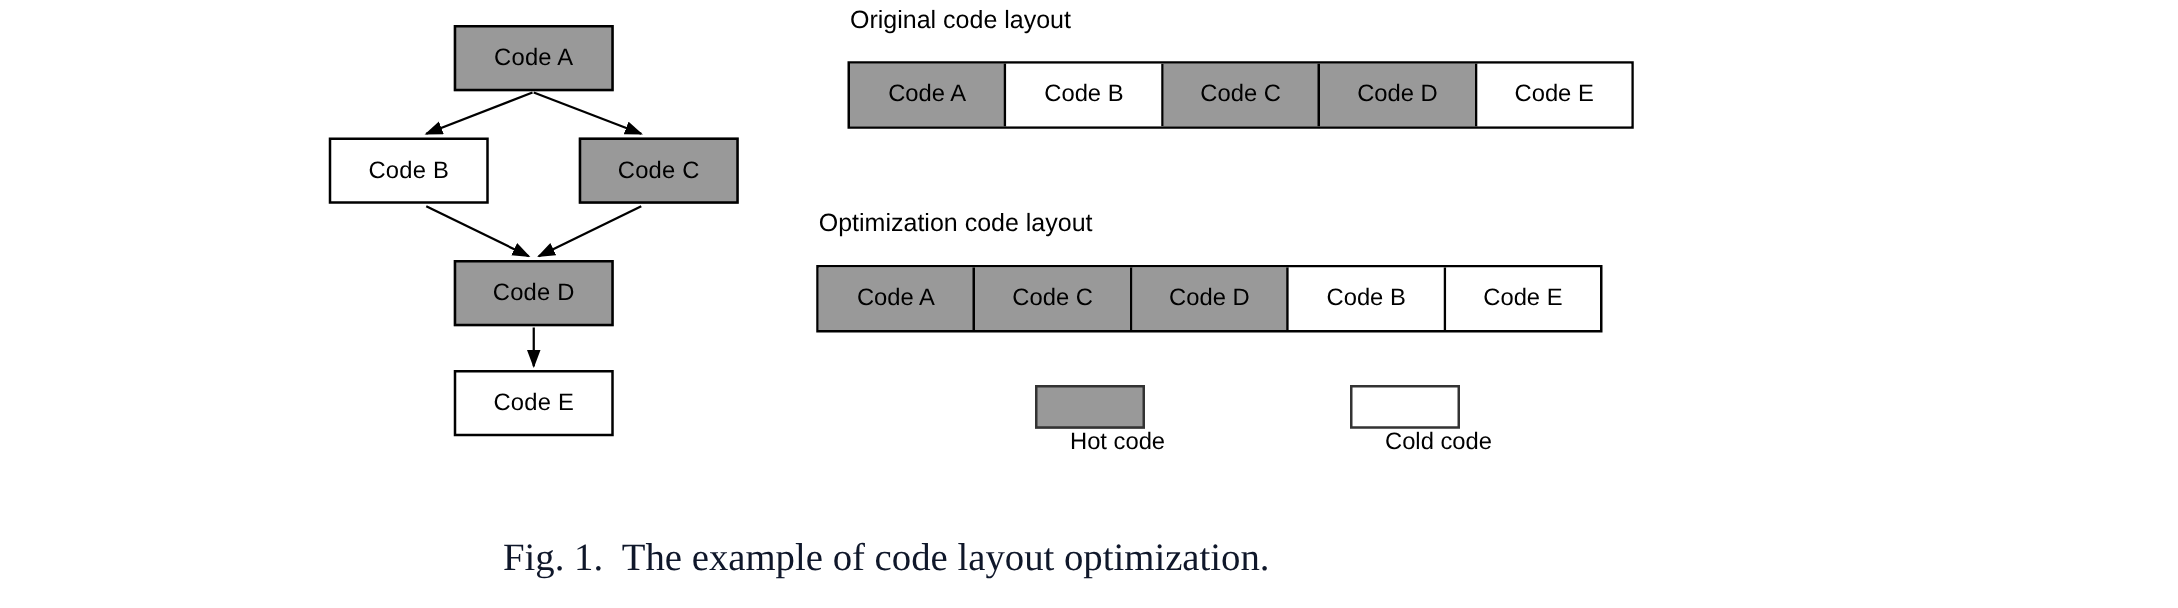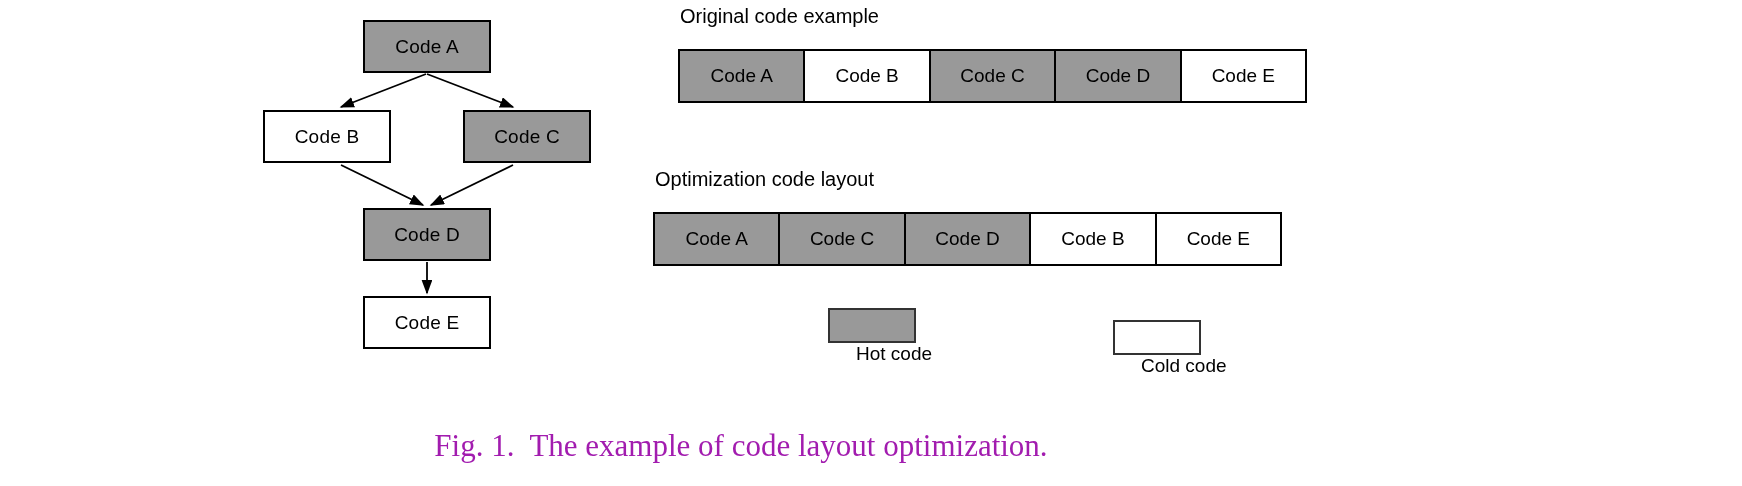--- a/index.html
+++ b/index.html
@@ -103,21 +103,21 @@
     width: 480px;
     height: 50px;
   }
   .legend-item {
     position: absolute;
     display: flex;
     align-items: flex-start;
     flex-direction: column;
   }
   #legend-hot  { left: 0px;   top: 0px; }
-  #legend-cold { left: 252px; top: 12px; margin-left: 33px; }
+  #legend-cold { left: 252px; top: 0px; }
   .legend-swatch {
     box-sizing: border-box;
     width: 88px;
     height: 35px;
     border: 2px solid #333333;
   }
   .legend-swatch.hot  { background: #999999; }
   .legend-swatch.cold { background: #ffffff; }
   .legend-label {
     margin-left: 28px;
@@ -128,23 +128,22 @@
 
   
   #figure-caption {
     position: absolute;
     left: 0;
     top: 428px;
     width: 1418px;
     text-align: center;
     font-family: "Liberation Serif", serif;
     font-size: 31px;
-    color: #a21caf;
+    color: #0f172a;
     white-space: pre;
-    margin-left: 32px;
   }
 </style>
 </head>
 <body>
 
 <div id="figure-root">
 
   <div id="flow-graph">
 
     <svg id="flow-edges" viewBox="0 0 355 370" width="355" height="370">
@@ -166,21 +165,21 @@
     </svg>
 
     <div class="node-box hot" id="node-a">Code A</div>
     <div class="node-box cold" id="node-b">Code B</div>
     <div class="node-box hot" id="node-c">Code C</div>
     <div class="node-box hot" id="node-d">Code D</div>
     <div class="node-box cold" id="node-e">Code E</div>
   </div>
 
   <div class="layout-section" id="section-original">
-    <div class="section-title">Original code example</div>
+    <div class="section-title">Original code layout</div>
     <div class="layout-bar">
       <div class="layout-cell hot">Code A</div>
       <div class="layout-cell cold">Code B</div>
       <div class="layout-cell hot">Code C</div>
       <div class="layout-cell hot">Code D</div>
       <div class="layout-cell cold">Code E</div>
     </div>
   </div>
 
   <div class="layout-section" id="section-optimization">

